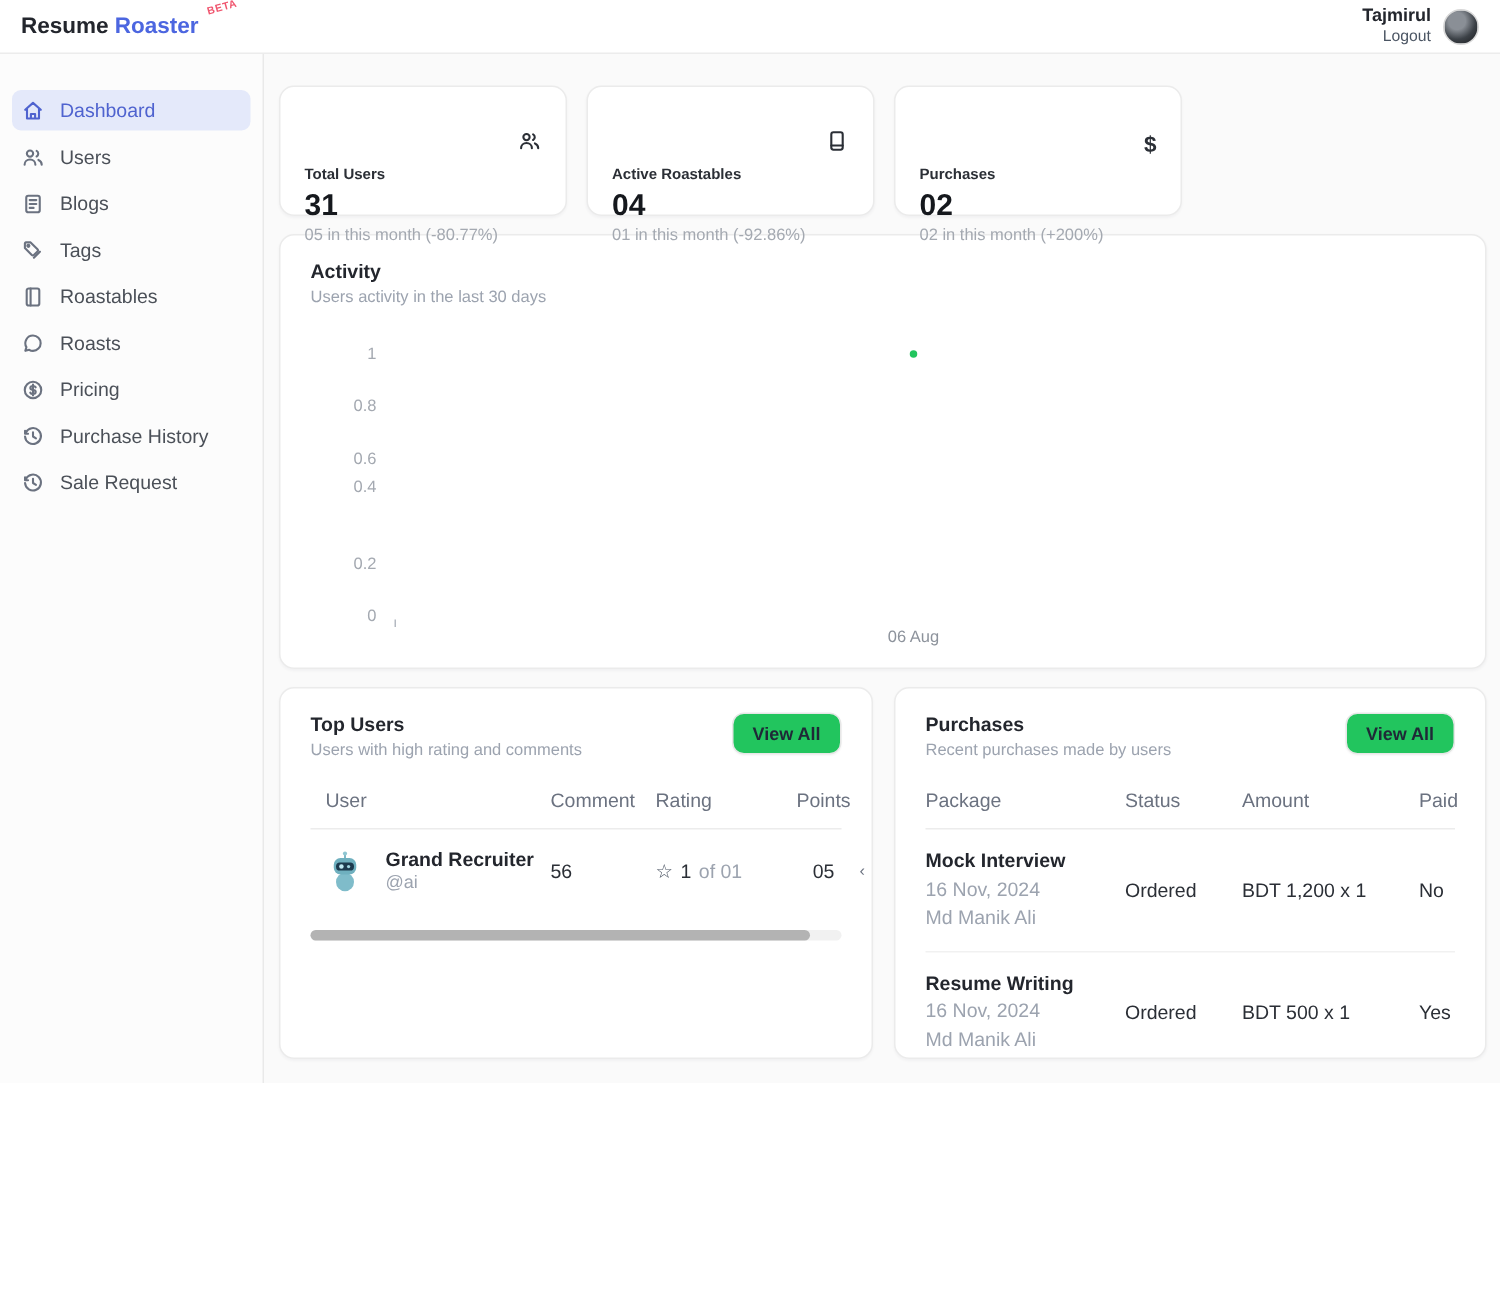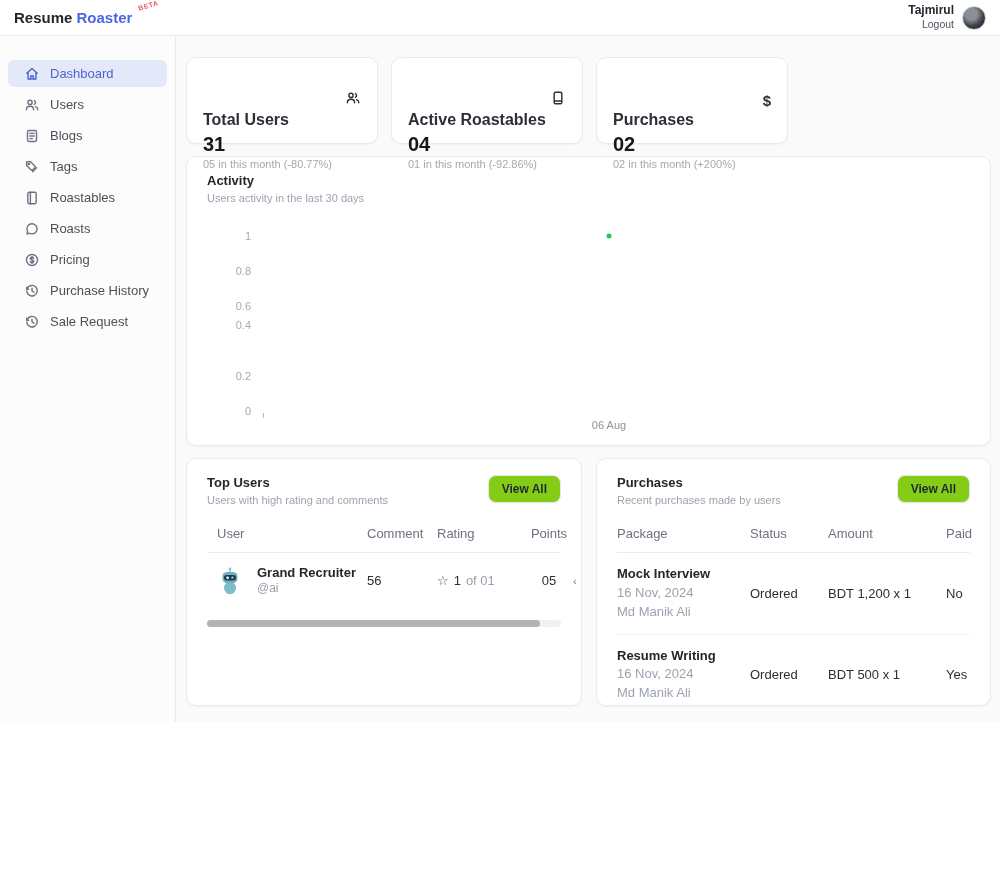--- a/index.html
+++ b/index.html
@@ -13,35 +13,35 @@
   .logo .beta { position:absolute; top:-7px; right:-26px; font-size:7px; font-weight:bold; color:#f0566f; transform:rotate(-16deg); letter-spacing:.5px; }
   .user-block { display:flex; align-items:center; gap:8px; }
   .user-meta { text-align:right; line-height:1.25; }
   .user-name { font-size:12px; font-weight:bold; color:#23262d; }
   .logout { font-size:10.5px; color:#4b5563; cursor:pointer; }
   .avatar { width:24px; height:24px; border-radius:50%; background:radial-gradient(circle at 38% 32%, #8a8f96 0 28%, #3c4147 60%, #17191c 100%); border:1px solid #d8d8d8; }
 
   
   .body { flex:1; display:flex; min-height:0; }
   .sidebar { width:176px; flex:0 0 176px; background:#fcfcfc; border-right:1px solid #e9e9e9; padding:24px 8px 0 8px; }
-  .side-item { display:flex; align-items:center; gap:10px; height:27px; padding:0 16px; margin-bottom:4px; border-radius:6px; font-size:13px; color:#4b5058; cursor:pointer; }
+  .side-item { display:flex; align-items:center; gap:10px; height:27px; padding:0 6px; margin-bottom:4px; border-radius:6px; font-size:13px; color:#4b5058; cursor:pointer; }
   .side-item svg { flex:0 0 16px; stroke:#6b7280; }
   .side-item.active { background:#e4e9fa; color:#4f63cf; }
   .side-item.active svg { stroke:#4f63cf; }
 
   .main { flex:1; background:#fafafa; padding:21px 10px 0 10px; overflow:hidden; }
 
   
   .card { background:#ffffff; border:1px solid #ebebeb; border-radius:10px; box-shadow:0 1px 2px rgba(16,24,40,.04); }
 
   
   .stats-row { display:flex; gap:13px; }
   .stat-card { width:192px; height:87px; padding:13px 16px; }
   .stat-top { display:flex; justify-content:space-between; align-items:center; }
-  .stat-label { font-size:16px; font-weight:600; color:#2b2f36;margin-top:40px; }
+  .stat-label { font-size:10px; font-weight:600; color:#2b2f36;margin-top:40px; }
   .stat-icon { color:#2b2f36; }
   .stat-icon svg { stroke:#2b2f36; }
   .stat-value { font-size:20px; font-weight:bold; color:#15181d; margin-top:4px; line-height:1.1; }
   .stat-sub { font-size:11px; color:#a4a9b1; margin-top:3px; }
 
   
   .activity-card { margin-top:12px; width:805px; height:290px; padding:16px 20px; }
   .card-title { font-size:13px; font-weight:bold; color:#23262d; }
   .card-sub { font-size:11px; color:#9ca3af; margin-top:4px; }
   .chart { position:relative; margin-top:32px; height:210px; }
@@ -51,21 +51,21 @@
   .ytick:nth-child(4){top:89px} .ytick:nth-child(5){top:140px} .ytick:nth-child(6){top:175px}
   .plot-area { position:absolute; left:56px; right:15px; top:0; height:175px; }
   .zero-tick { position:absolute; left:0; top:177px; width:1px; height:5px; background:#b4b9c1; }
   .data-dot { position:absolute; left:50%; top:0; width:5px; height:5px; border-radius:50%; background:#22c55e; transform:translate(-50%,-50%); }
   .x-label { position:absolute; left:50%; top:183px; transform:translateX(-50%); font-size:11px; color:#8d939c; }
 
   
   .bottom-row { display:flex; gap:14px; margin-top:12px; }
   .panel { height:248px; padding:16px 20px; }
   .panel-head { display:flex; justify-content:space-between; align-items:flex-start; }
-  .view-all-btn { font-size:12px; font-weight:600; color:#1f2937; background:#84cc16; border:1px solid #e7e7e7; border-radius:8px; padding:6px 13px; cursor:pointer; box-shadow:0 1px 1px rgba(16,24,40,.03); font-family:inherit; }
+  .view-all-btn { font-size:12px; font-weight:600; color:#1f2937; background:#22c55e; border:1px solid #e7e7e7; border-radius:8px; padding:6px 13px; cursor:pointer; box-shadow:0 1px 1px rgba(16,24,40,.03); font-family:inherit; }
 
   .tbl-head { display:grid; align-items:center; font-size:13px; color:#6b7280; padding:0 0 11px 0; margin-top:20px; border-bottom:1px solid #ececec; }
   .tbl-row { display:grid; align-items:center; font-size:13px; color:#2b2f36; }
 
   
   .tu-grid { grid-template-columns:150px 70px 88px 48px 1fr; padding-left:10px; }
   .tu-row { padding:12px 0 10px 10px; }
   .tu-user { display:flex; align-items:center; gap:14px; }
   .tu-name { font-size:13px; font-weight:bold; color:#23262d; line-height:1.25; }
   .tu-handle { font-size:12px; color:#9ca3af; line-height:1.25; }

